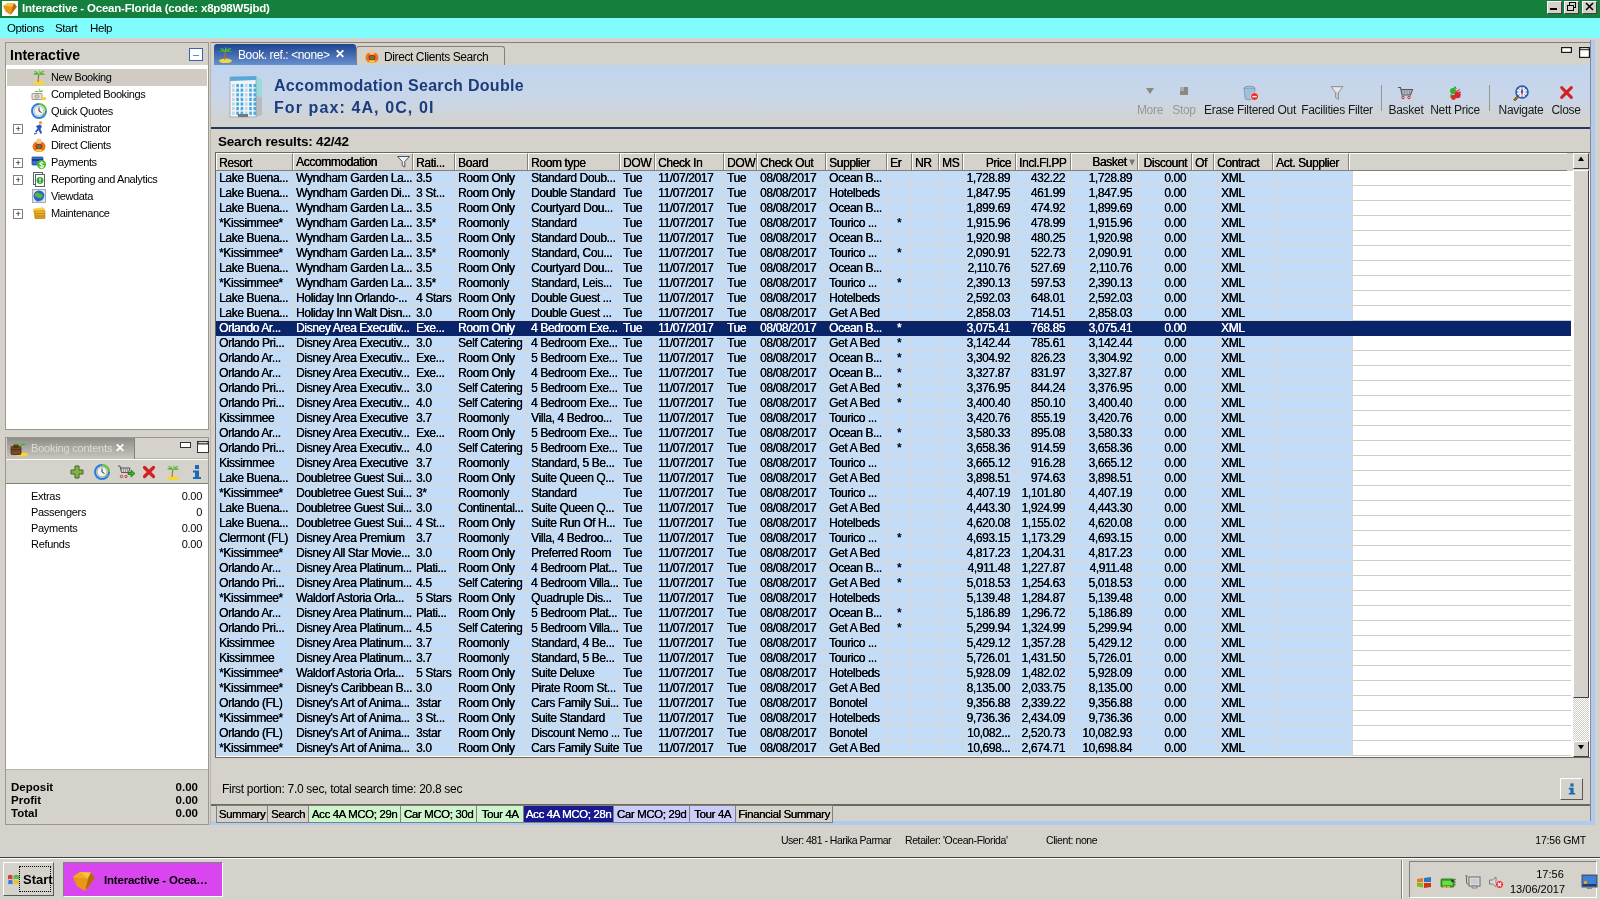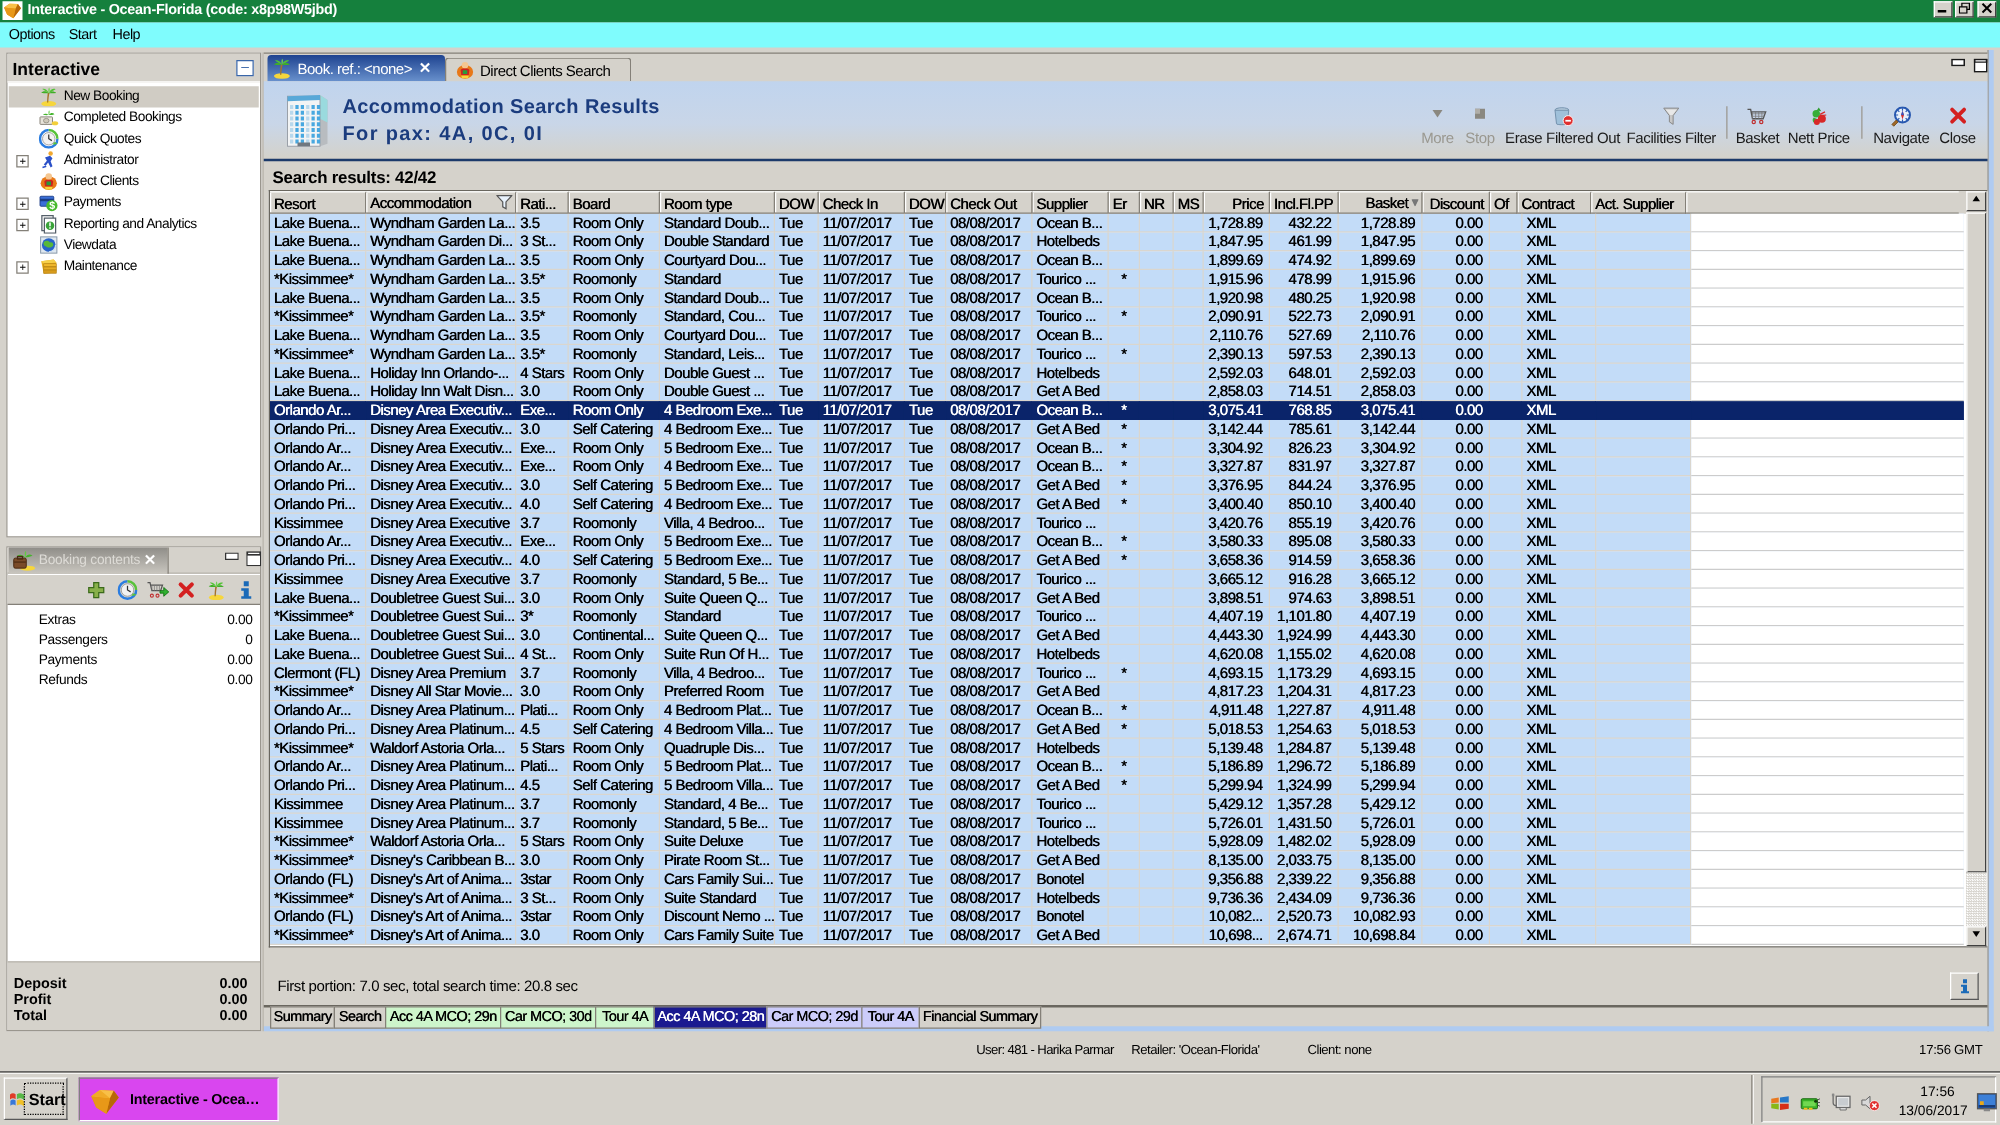--- a/index.html
+++ b/index.html
@@ -319,21 +319,21 @@
           <rect x="21.2" y="34" width="2.6" height="3.2" fill="#48a8e0"></rect>
           <rect x="25.5" y="34" width="2.6" height="3.2" fill="#48a8e0"></rect>
           <rect x="4" y="38.6" width="2.6" height="3.2" fill="#b8d8ec"></rect>
           <rect x="8.3" y="38.6" width="2.6" height="3.2" fill="#48a8e0"></rect>
           <rect x="12.6" y="38.6" width="2.6" height="3.2" fill="#48a8e0"></rect>
           <rect x="16.9" y="38.6" width="2.6" height="3.2" fill="#b8d8ec"></rect>
           <rect x="21.2" y="38.6" width="2.6" height="3.2" fill="#48a8e0"></rect>
           <rect x="25.5" y="38.6" width="2.6" height="3.2" fill="#48a8e0"></rect>
           <path d="M10 41 L20 41 L20 44 L10 44 Z" fill="#707880"></path>
         </svg></span>
-      <div style="position:absolute;left:63px;top:12px;font-size:16px;font-weight:bold;letter-spacing:0.3px;color:#1b3c7e">Accommodation Search Results</div>
+      <div style="position:absolute;left:63px;top:12px;font-size:16px;font-weight:bold;letter-spacing:0.3px;color:#1b3c7e">Accommodation Search Double</div>
       <div style="position:absolute;left:63px;top:34px;font-size:16px;font-weight:bold;letter-spacing:1.1px;color:#1b3c7e">For pax: 4A, 0C, 0I</div>
     </div>
 <div class="tbitem dis" style="left:1150px;width:120px;margin-left:-60px">
       <div style="height:17px"><svg width="12" height="12" viewBox="0 0 12 12">
           <path d="M2 3 H10 L6 9 Z" fill="#8a8880"></path>
         </svg></div>
       <div class="lbl">More</div>
     </div>
 <div class="tbitem dis" style="left:1184px;width:120px;margin-left:-60px">
       <div style="height:17px"><svg width="12" height="12" viewBox="0 0 12 12">
@@ -1400,21 +1400,21 @@
             <path d="M8 12 H13 V14 H8 Z" fill="#d8d8d8" stroke="#666" stroke-width="0.7"></path>
             <path d="M2.5 1 V8 M2.5 8 C2.5 10 4 10.5 5 10.5" fill="none" stroke="#666" stroke-width="1"></path>
             <path d="M1.5 1 H3.5 V3 H1.5 Z" fill="#888"></path>
           </svg></span>
         <span style="position:absolute;left:78px;top:12px"><svg width="17" height="16" viewBox="0 0 17 16">
             <path d="M1.5 6 H4.5 L8 3 V13 L4.5 10 H1.5 Z" fill="#d8d8d8" stroke="#666" stroke-width="0.8"></path>
             <circle cx="11.5" cy="10.5" r="4" fill="#e03030" stroke="#fff" stroke-width="0.6"></circle>
             <path d="M9.8 8.8 L13.2 12.2 M13.2 8.8 L9.8 12.2" stroke="#fff" stroke-width="1.3"></path>
           </svg></span>
         <div style="position:absolute;left:107px;top:6px;width:66px;text-align:center;font-size:11px">17:56</div>
-        <div style="position:absolute;left:100px;top:21px;width:73px;text-align:center;font-size:11px">13/06/2017</div>
+        <div style="position:absolute;left:100px;top:21px;width:73px;text-align:left;font-size:11px">13/06/2017</div>
         <span style="position:absolute;left:171px;top:11px"><svg width="17" height="18" viewBox="0 0 17 18">
             <rect x="1" y="2" width="15" height="12" fill="#2864b8" stroke="#555" stroke-width="1"></rect>
             <rect x="2" y="3" width="13" height="8" fill="#3c80d8"></rect>
             <path d="M2 11 H15 V13 H2 Z" fill="#183c78"></path>
             <rect x="3" y="8" width="3" height="3" fill="#e8a818"></rect>
             <rect x="6" y="14" width="5" height="2" fill="#888"></rect>
           </svg></span>
       </div>
     </div>
 </div>

